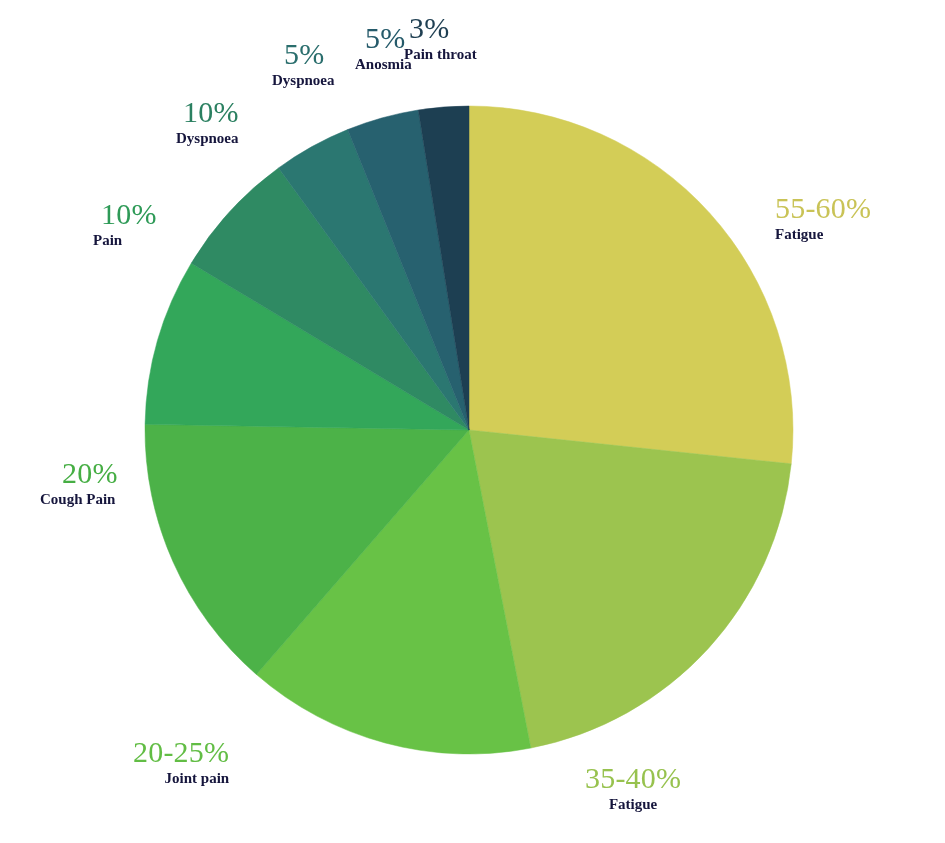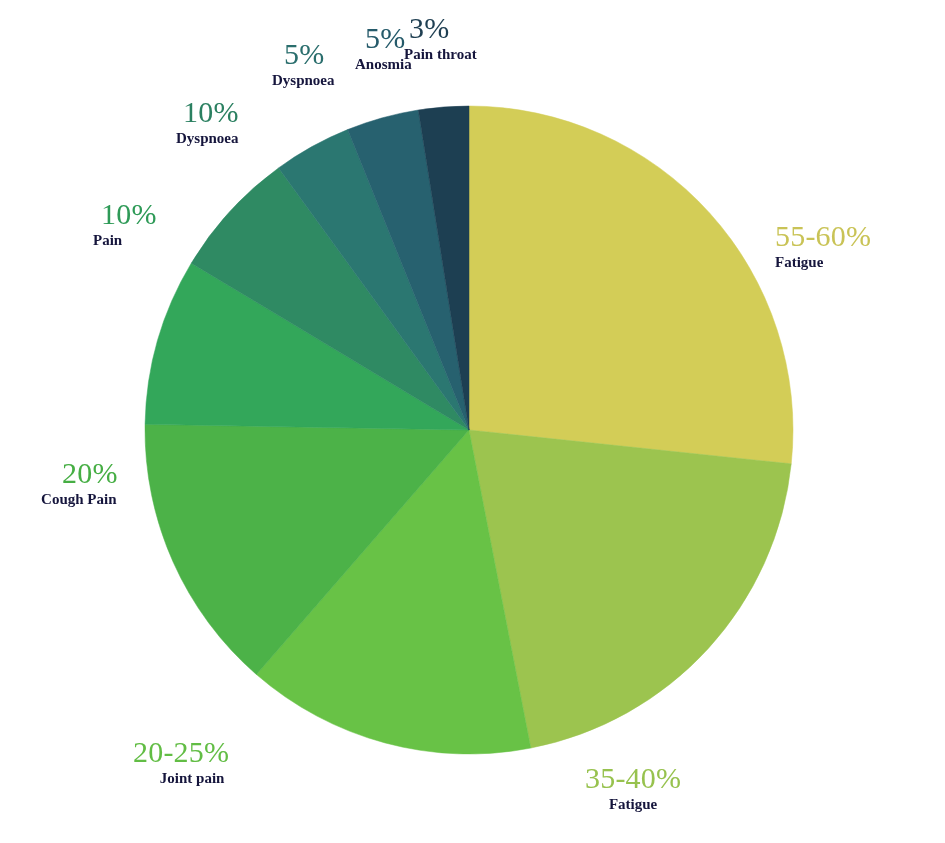--- a/index.html
+++ b/index.html
@@ -50,25 +50,25 @@
     display: block;
     font-family: "Liberation Serif", "DejaVu Serif", serif;
     font-size: 15px;
     font-weight: 700;
     color: #15153c;
     line-height: 1.15;
     margin-top: 2px;
   }
 
   
-  .lbl-fatigue      { left: 775px; top: 192px;  text-align: left; margin-top: 28px;  }
+  .lbl-fatigue      { left: 775px; top: 192px;  text-align: left;  }
   .lbl-dyspnoea     { left: 585px; top: 762px;  text-align: center;  }
   .lbl-jointpain    { left: 133px; top: 736px;  text-align: left;  }
-  .lbl-jointpain .label-name { text-align: center; padding-left: 22px; }
-  .lbl-chestpain    { left: 40px;  top: 457px;  text-align: center;  }
+  .lbl-jointpain .label-name { text-align: right; padding-left: 22px; }
+  .lbl-chestpain    { left: 40px;  top: 457px;  text-align: left;  }
   .lbl-chestpain .label-pct  { padding-left: 22px; }
   .lbl-cough        { left: 93px;  top: 198px;  text-align: left;  }
   .lbl-cough .label-pct      { padding-left: 8px; }
   .lbl-anosmia      { left: 176px; top: 96px;   text-align: left;  }
   .lbl-anosmia .label-pct    { padding-left: 7px; }
   .lbl-rhinitis     { left: 272px; top: 38px;   text-align: left;  }
   .lbl-rhinitis .label-pct   { padding-left: 12px; }
   .lbl-headache     { left: 355px; top: 22px;   text-align: left;  }
   .lbl-headache .label-pct   { padding-left: 10px; }
   .lbl-sorethroat   { left: 404px; top: 12px;   text-align: left;  }

